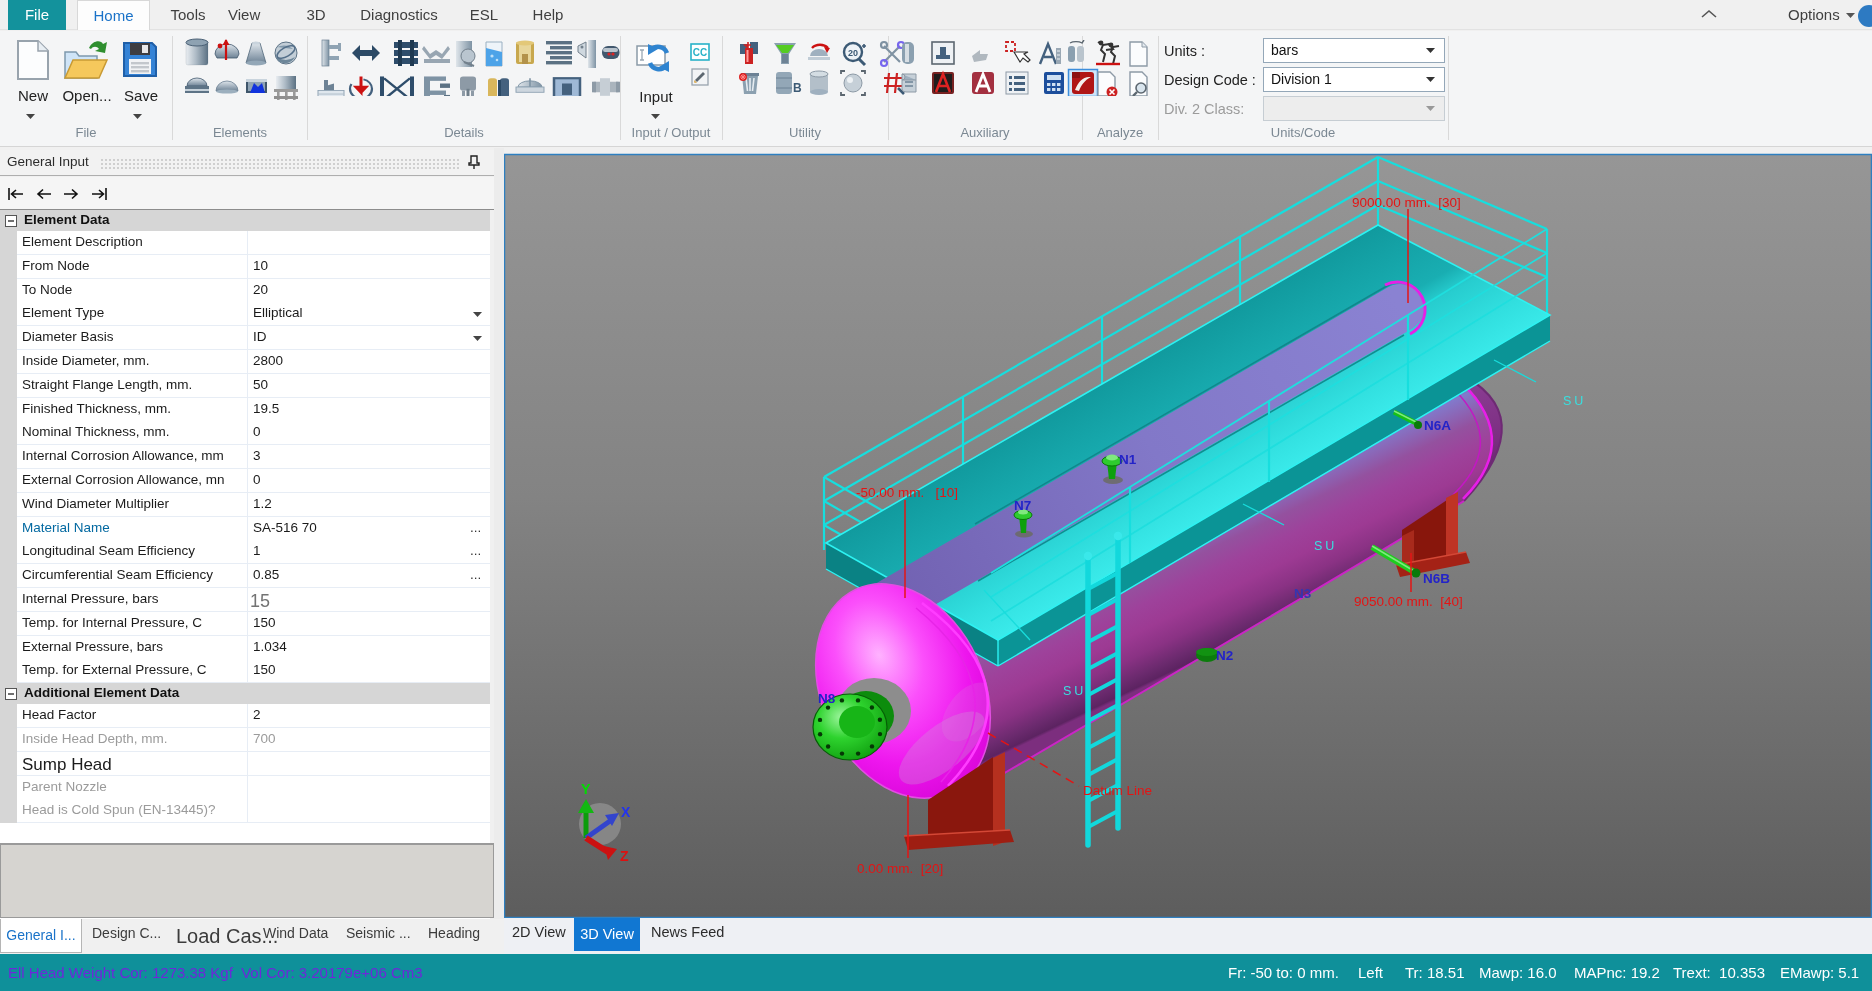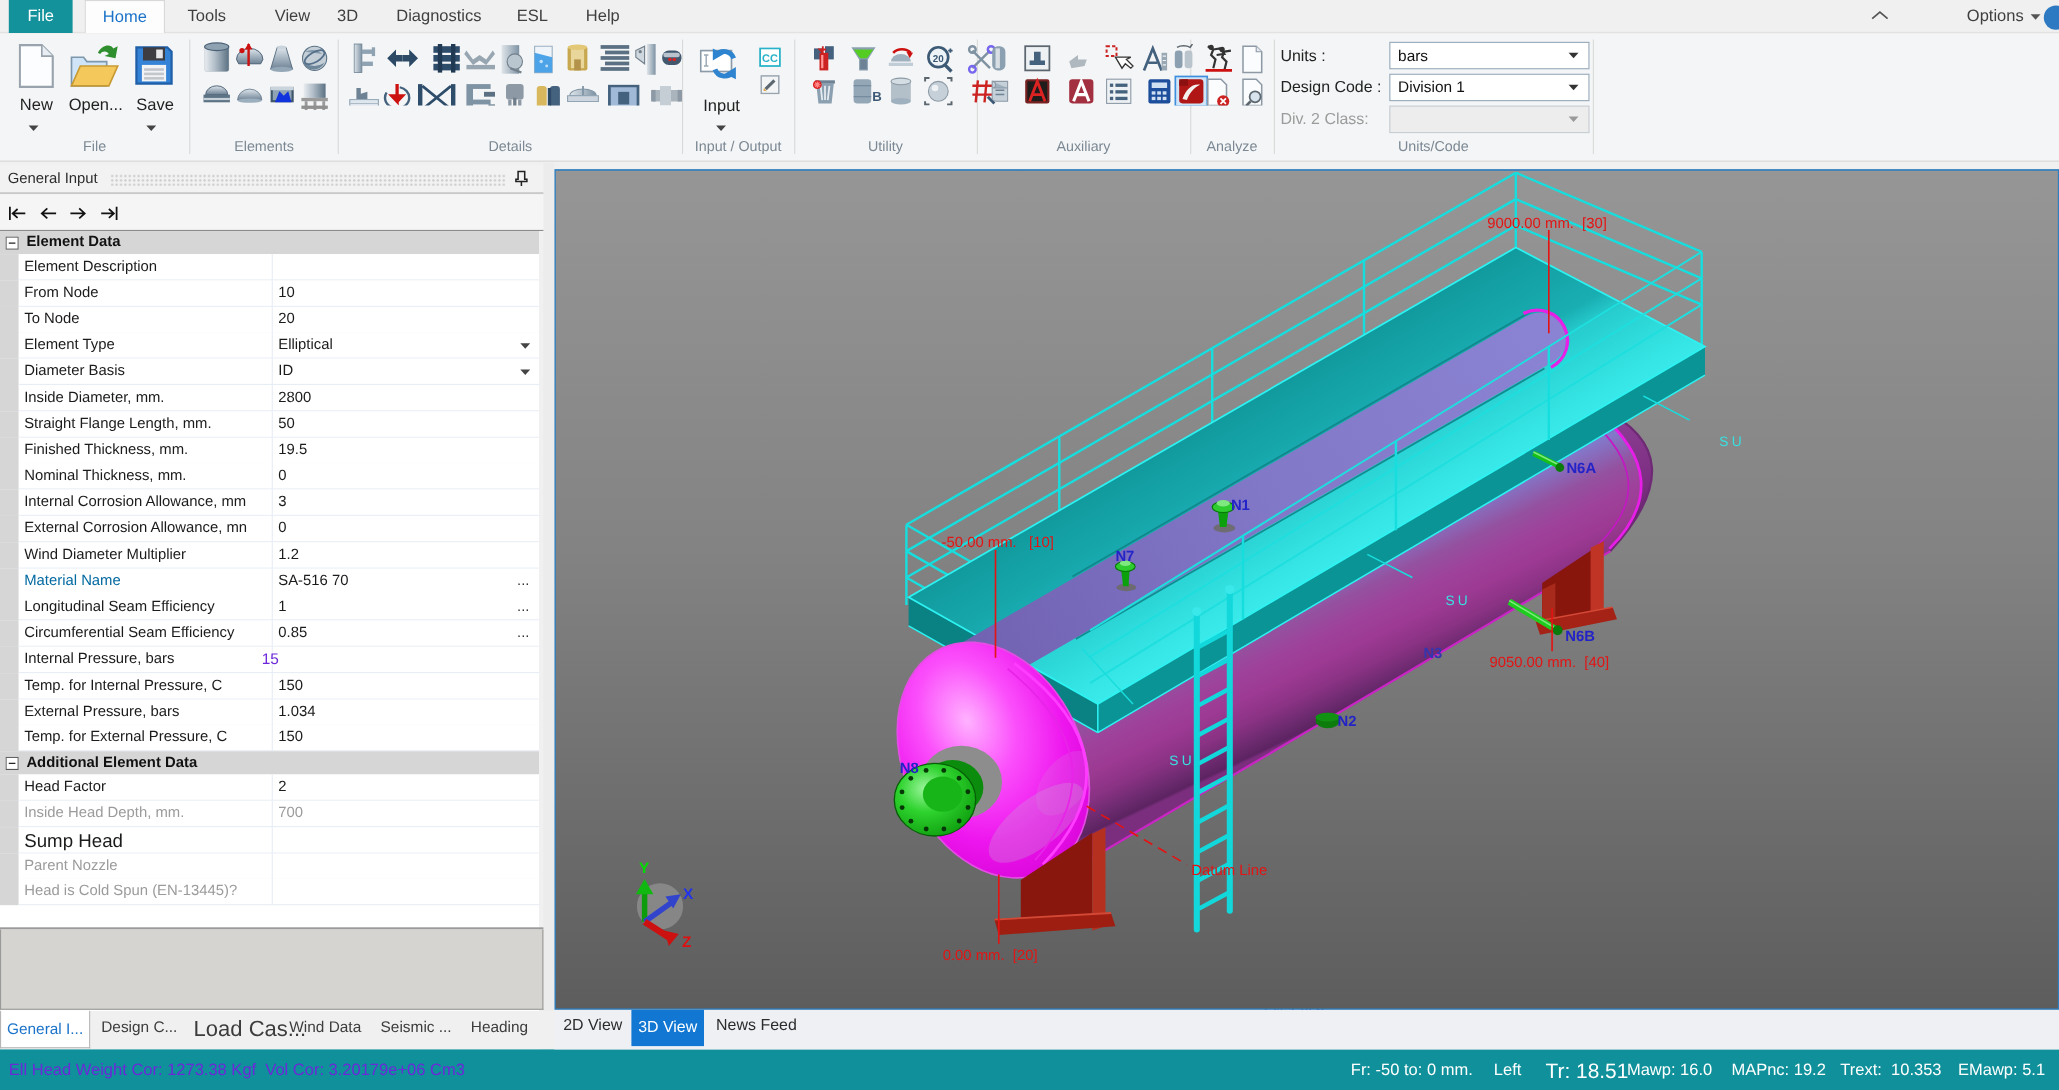--- a/index.html
+++ b/index.html
@@ -7,21 +7,21 @@
 .tabtxt{font-size:15px;color:#3f3f3f}
 .grplbl{font-size:13px;color:#7b8893;text-align:center}
 .ic{position:absolute}
 </style></head>
 <body>
 
 <div class="a" style="left:0;top:0;width:1872px;height:30px;background:#f0f0f0;border-bottom:1px solid #e2e2e2"></div>
 <div class="a" style="left:8px;top:0;width:58px;height:30px;background:#13929c;color:#fff;font-size:15px;text-align:center;line-height:30px">File</div>
 <div class="a" style="left:77px;top:0;width:73px;height:30px;background:#fdfdfd;border:1px solid #d8d8d8;border-bottom:none;color:#1a72c8;font-size:15px;text-align:center;line-height:30px">Home</div>
 <div class="a tabtxt" style="left:160px;top:6px;width:56px;text-align:center">Tools</div>
-<div class="a tabtxt" style="left:228px;top:6px;width:54px;text-align:right">View</div>
+<div class="a tabtxt" style="left:228px;top:6px;width:54px;text-align:left">View</div>
 <div class="a tabtxt" style="left:296px;top:6px;width:40px;text-align:center">3D</div>
 <div class="a tabtxt" style="left:352px;top:6px;width:94px;text-align:center">Diagnostics</div>
 <div class="a tabtxt" style="left:462px;top:6px;width:44px;text-align:center">ESL</div>
 <div class="a tabtxt" style="left:520px;top:6px;width:56px;text-align:center">Help</div>
 <svg class="a" style="left:1698px;top:7px" width="22" height="16">
     <path d="M4 10 L11 4 L18 10" fill="none" stroke="#555" stroke-width="1.6"></path>
   </svg>
 <div class="a tabtxt" style="left:1788px;top:6px">Options</div>
 <svg class="a" style="left:1845px;top:12px" width="12" height="8">
     <path d="M1 1 L5.5 6 L10 1" fill="#555"></path>
@@ -607,21 +607,21 @@
 <div class="a" style="left:0;top:564px;width:17px;height:23.8px;background:#d6d6d6"></div>
 <div class="a" style="left:17px;top:564px;width:473px;height:23.8px;background:#fff;border-bottom:1px solid #e7edf5"></div>
 <div class="a" style="left:247px;top:564px;width:1px;height:23.8px;background:#e7edf5"></div>
 <div class="a" style="left:22px;top:567px;width:222px;height:18px;overflow:hidden;font-size:13.5px;color:#1b1b1b;white-space:nowrap">Circumferential Seam Efficiency</div>
 <div class="a" style="left:253px;top:567px;font-size:13.5px;color:#1b1b1b">0.85</div>
 <div class="a" style="left:470px;top:567px;font-size:13.5px;color:#333">...</div>
 <div class="a" style="left:0;top:588px;width:17px;height:23.8px;background:#d6d6d6"></div>
 <div class="a" style="left:17px;top:588px;width:473px;height:23.8px;background:#fff;border-bottom:1px solid #e7edf5"></div>
 <div class="a" style="left:247px;top:588px;width:1px;height:23.8px;background:#e7edf5"></div>
 <div class="a" style="left:22px;top:591px;width:222px;height:18px;overflow:hidden;font-size:13.5px;color:#1b1b1b;white-space:nowrap">Internal Pressure, bars</div>
-<div class="a" style="left:238px;top:591px;font-size:14px;color:#6d28d9">15</div>
+<div class="a" style="left:250px;top:591px;font-size:18px;color:#737373">15</div>
 <div class="a" style="left:0;top:612px;width:17px;height:23.8px;background:#d6d6d6"></div>
 <div class="a" style="left:17px;top:612px;width:473px;height:23.8px;background:#fff;border-bottom:1px solid #e7edf5"></div>
 <div class="a" style="left:247px;top:612px;width:1px;height:23.8px;background:#e7edf5"></div>
 <div class="a" style="left:22px;top:615px;width:222px;height:18px;overflow:hidden;font-size:13.5px;color:#1b1b1b;white-space:nowrap">Temp. for Internal Pressure, C</div>
 <div class="a" style="left:253px;top:615px;font-size:13.5px;color:#1b1b1b">150</div>
 <div class="a" style="left:0;top:636px;width:17px;height:23.8px;background:#d6d6d6"></div>
 <div class="a" style="left:17px;top:636px;width:473px;height:23.8px;background:#fff;border-bottom:1px solid #e7edf5"></div>
 <div class="a" style="left:247px;top:636px;width:1px;height:23.8px;background:#e7edf5"></div>
 <div class="a" style="left:22px;top:639px;width:222px;height:18px;overflow:hidden;font-size:13.5px;color:#1b1b1b;white-space:nowrap">External Pressure, bars</div>
 <div class="a" style="left:253px;top:639px;font-size:13.5px;color:#1b1b1b">1.034</div>
@@ -668,21 +668,21 @@
 <div class="a" style="left:176px;top:925px;font-size:20px;color:#3c3c3c">Load Cas...</div>
 <div class="a" style="left:263px;top:925px;font-size:14px;color:#3c3c3c">Wind Data</div>
 <div class="a" style="left:346px;top:925px;font-size:14px;color:#3c3c3c">Seismic ...</div>
 <div class="a" style="left:428px;top:925px;font-size:14px;color:#3c3c3c">Heading</div>
 
 <div class="a" style="left:0;top:954px;width:1872px;height:37px;background:#0f909a"></div>
 <div class="a" style="left:8px;top:964px;font-size:15px;color:#6d28d9">Ell Head Weight Cor: 1273.38 Kgf&nbsp; Vol Cor: 3.20179e+06 Cm3</div>
 <div class="a" style="left:1149px;top:907px;font-size:13px;color:#4c1d95">El# 1 of 3</div>
 <div class="a" style="left:1228px;top:964px;font-size:15px;color:#fff">Fr: -50 to: 0 mm.</div>
 <div class="a" style="left:1358px;top:964px;font-size:15px;color:#fff">Left</div>
-<div class="a" style="left:1405px;top:964px;font-size:19px;color:#fff">Tr: 18.51</div>
+<div class="a" style="left:1405px;top:964px;font-size:15px;color:#fff">Tr: 18.51</div>
 <div class="a" style="left:1479px;top:964px;font-size:15px;color:#fff">Mawp: 16.0</div>
 <div class="a" style="left:1574px;top:964px;font-size:15px;color:#fff">MAPnc: 19.2</div>
 <div class="a" style="left:1673px;top:964px;font-size:15px;color:#fff">Trext:&nbsp; 10.353</div>
 <div class="a" style="left:1780px;top:964px;font-size:15px;color:#fff">EMawp: 5.1</div>
 
 <div class="a" style="left:504px;top:918px;width:1368px;height:36px;background:#eef0f4"></div>
 <div class="a" style="left:512px;top:924px;font-size:14.5px;color:#2c2c2c">2D View</div>
 <div class="a" style="left:574px;top:918px;width:66px;height:33px;background:#1177d2;color:#fff;font-size:14.5px;text-align:center;line-height:33px">3D View</div>
 <div class="a" style="left:651px;top:924px;font-size:14.5px;color:#2c2c2c">News Feed</div>
 

